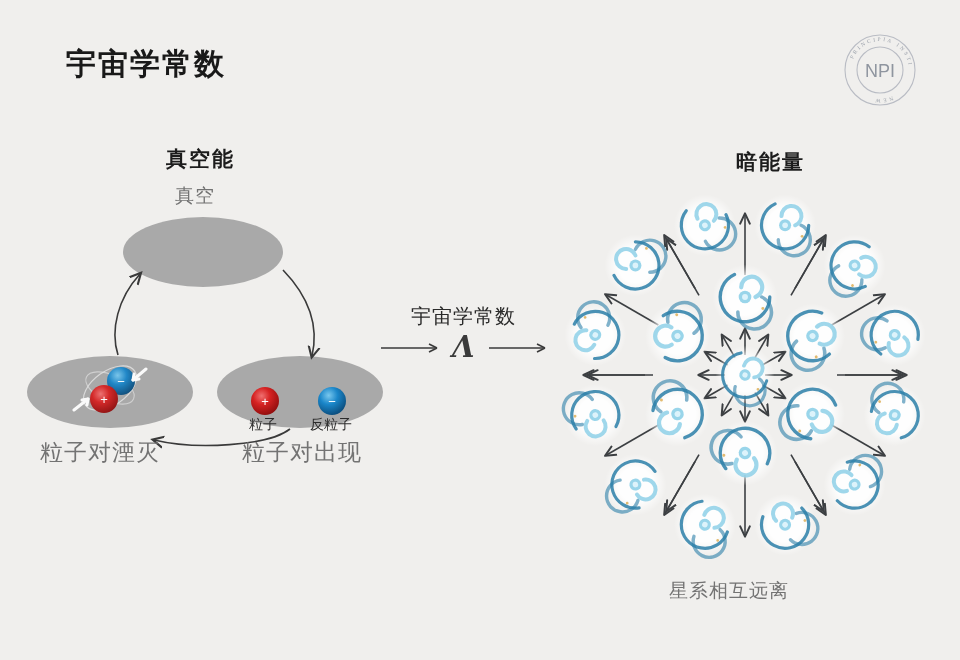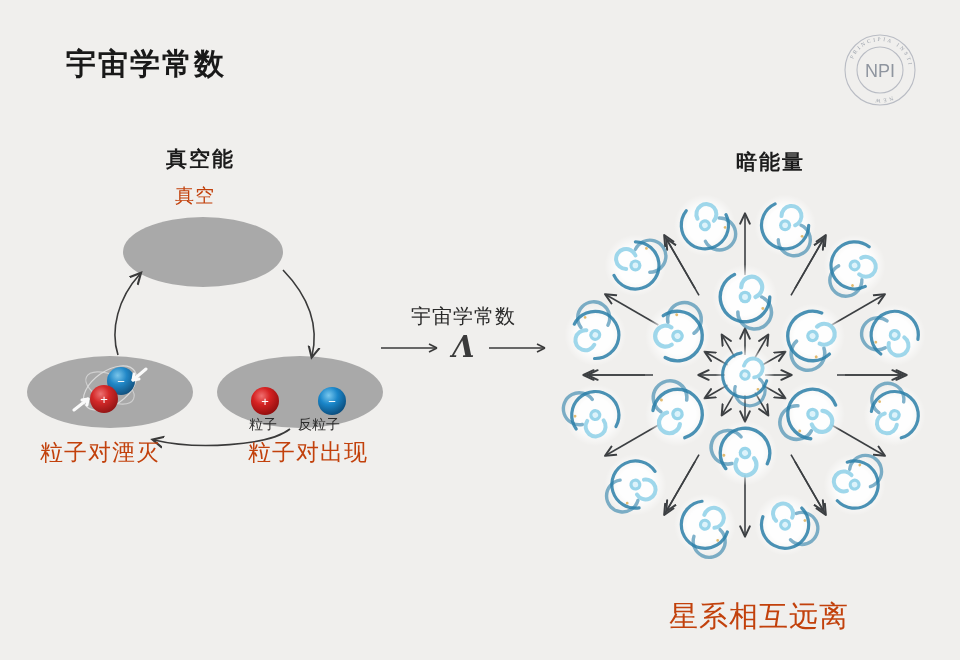--- a/index.html
+++ b/index.html
@@ -27,47 +27,47 @@
   
   .sec-title{
     position:absolute;font-size:21px;font-weight:bold;letter-spacing:2px;
     color:#1c1c1c;white-space:nowrap;
     font-family:"DejaVu Sans","Liberation Sans",sans-serif;
   }
   .sec-title.left{left:166px;top:145px;text-align:right;}
   .sec-title.right{left:704px;top:148px;margin-left:32px;}
 
   .sub-label{
-    position:absolute;font-size:19px;color:#c2410c;white-space:nowrap;
+    position:absolute;font-size:19px;color:#737373;white-space:nowrap;
     letter-spacing:1px;
     font-family:Liberation Sans, sans-serif;
   }
   .sub-label.vacuum{left:175px;top:183px;}
   .sub-label.annih{left:40px;top:437px;font-size:23px;text-align:right;}
-  .sub-label.appear{left:248px;top:437px;font-size:23px;}
-  .sub-label.recede{left:669px;top:597px;font-size:29px;}
+  .sub-label.appear{left:242px;top:437px;font-size:23px;}
+  .sub-label.recede{left:669px;top:578px;font-size:19px;}
 
   .center-label{
     position:absolute;left:411px;top:303px;font-size:20px;letter-spacing:1px;
     color:#2a2a2a;white-space:nowrap;
     font-family:"DejaVu Sans","Liberation Sans",sans-serif;
   }
   .lambda{
     position:absolute;left:452px;top:330px;font-size:29px;color:#3a3a3a;
     font-style:italic;font-weight:bold;
     font-family:"DejaVu Serif","Liberation Serif",serif;
   }
 
   .particle-cap{
     position:absolute;font-size:14px;color:#2b2b2b;white-space:nowrap;
     font-family:"DejaVu Sans","Liberation Sans",sans-serif;
     margin-top:48px;
   }
   .particle-cap.p1{left:249px;top:368px;}
-  .particle-cap.p2{left:298px;top:368px;}
+  .particle-cap.p2{left:310px;top:368px;}
 
   svg{display:block;}
   .svg-layer{position:absolute;left:0;top:0;width:960px;height:660px;pointer-events:none;}
 </style>
 </head>
 <body>
 
 <div id="stage">
 
   <div class="page-title">宇宙学常数</div>

